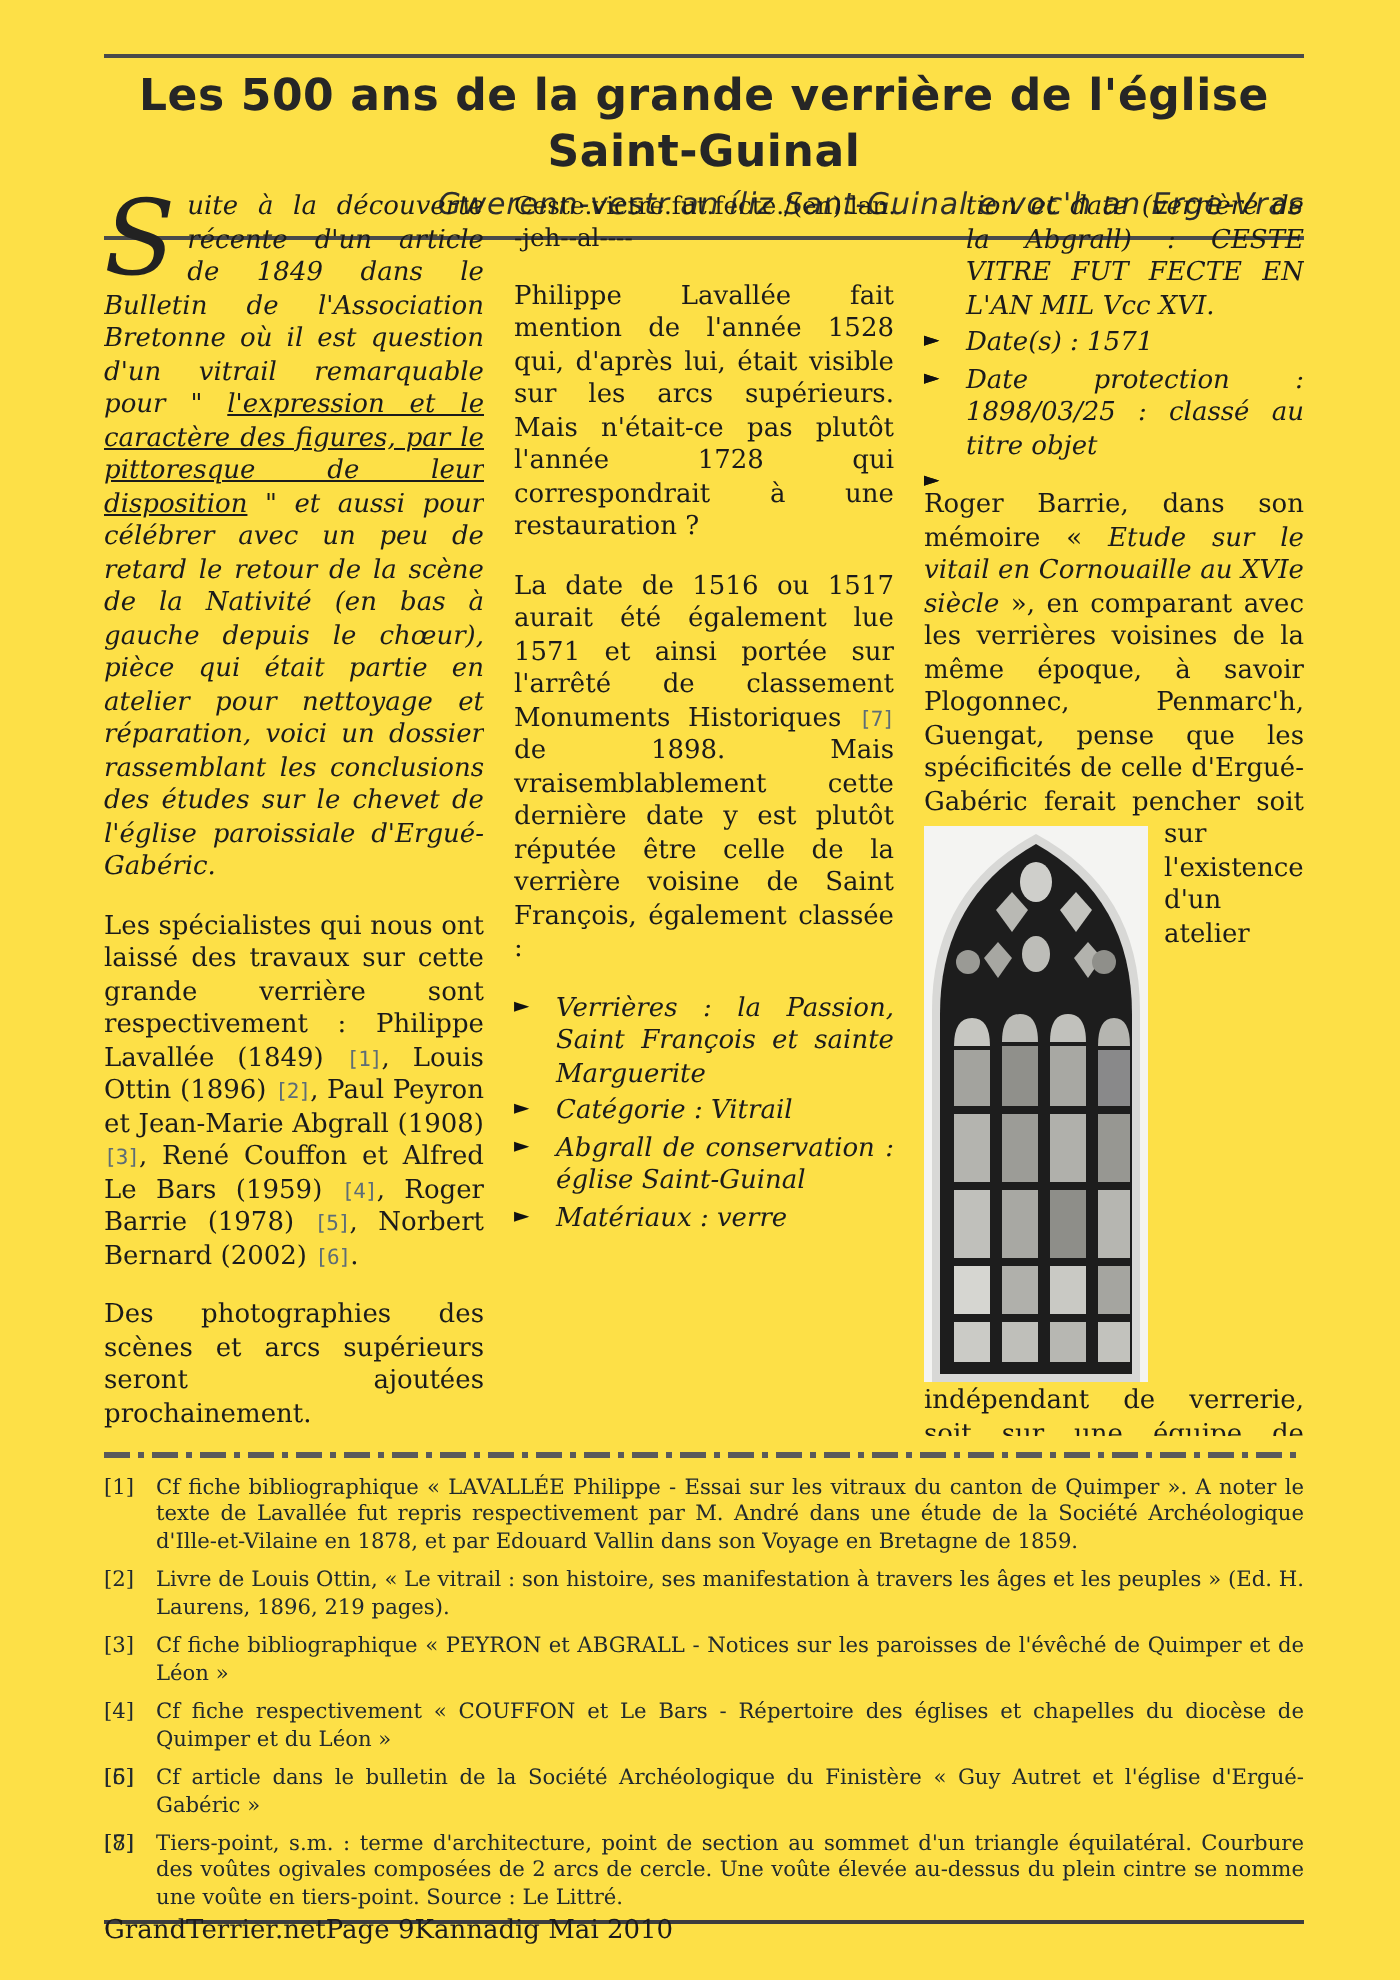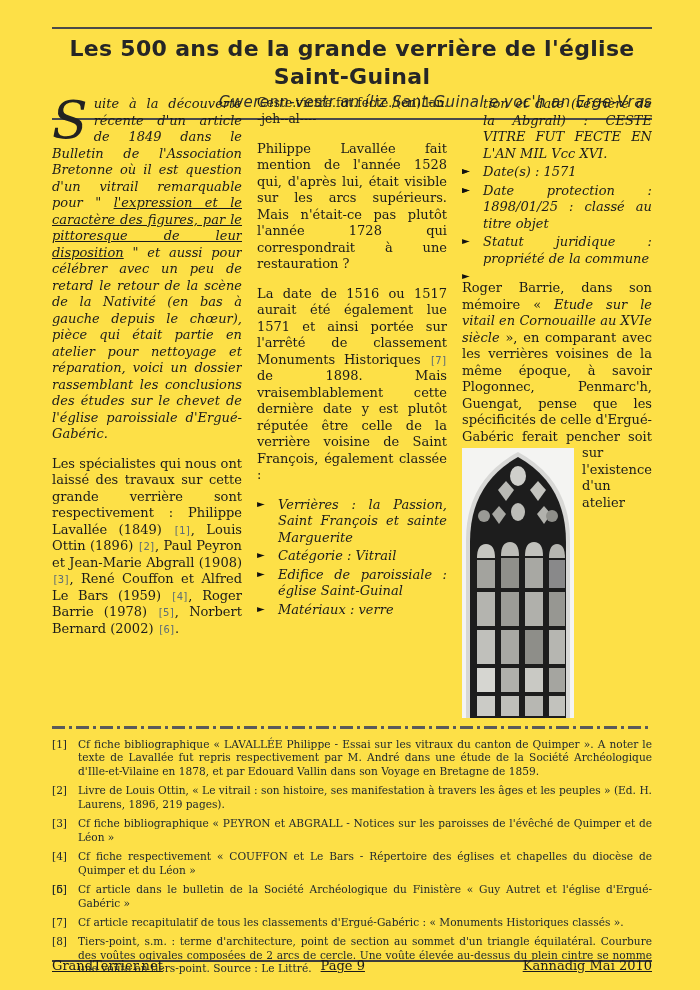--- a/index.html
+++ b/index.html
@@ -53,64 +53,65 @@
     background:repeating-linear-gradient(90deg,#5a5a5a 0 13px,transparent 13px 17px,#5a5a5a 17px 20px,transparent 20px 24px);
   }
   .footnotes{position:absolute;top:738px;left:52px;width:600px;font-size:10.6px;line-height:1.27;text-align:justify;color:#21292e;}
   .fnote{position:relative;padding-left:26px;margin-bottom:6px;}
   .fnum{position:absolute;left:0;top:0;font-family:"DejaVu Serif", serif;color:#21292e;}
 
   
   .footer-rule{position:absolute;top:952px;left:52px;width:600px;border:0;border-top:2.5px solid #3d3d3d;}
   .footer{
     position:absolute;top:958px;left:52px;width:600px;display:flex;
-    justify-content:space-between;font-size:13px;color:#1b1b1b;text-decoration:underline;
+    font-size:13px;color:#1b1b1b;
   }
 </style>
 </head>
 <body>
 
 <div class="page">
 
   <div class="hdr">
     <hr class="rule">
     <div class="title">Les 500 ans de la grande verrière de l'église Saint-Guinal</div>
     <div class="subtitle">Gwerenn-vestr an íliz Sant-Guinal e voc'h an Erge-Vras</div>
     <hr class="rule">
   </div>
 
   <div class="cols">
 
     <div class="col">
       <p class="ital"><span class="dropcap">S</span><span><span>uite à la découverte récente d'un article de 1849 dans le Bulletin de l'Association Bretonne où il est question d'un vitrail remarquable pour " </span><span class="u">l'expression et le caractère des figures, par le pittoresque de leur disposition</span><span> " et aussi pour célébrer avec un peu de retard le retour de la scène de la Nativité (en bas à gauche depuis le chœur), pièce qui était partie en atelier pour nettoyage et réparation, voici un dossier rassemblant les conclusions des études sur le chevet de l'église paroissiale d'Ergué-Gabéric.</span></span></p>
       <p><span>Les spécialistes qui nous ont laissé des travaux sur cette grande verrière sont respectivement : Philippe Lavallée (1849) </span><span class="ref">[1]</span><span>, Louis Ottin (1896) </span><span class="ref">[2]</span><span>, Paul Peyron et Jean-Marie Abgrall (1908) </span><span class="ref">[3]</span><span>, René Couffon et Alfred Le Bars (1959) </span><span class="ref">[4]</span><span>, Roger Barrie (1978) </span><span class="ref">[5]</span><span>, Norbert Bernard (2002) </span><span class="ref">[6]</span><span>.</span></p>
+      <p>Des photographies des scènes et arcs supérieurs seront ajoutées prochainement.</p>
 
     </div>
 
     <div class="col">
       <p class="transcription">Ceste.victre.fut.fecte./(en).lan.mil.Vcc.CVI.et./(esto)et.pour.lors.fabric/ue--jeh--al----</p>
       <p>Philippe Lavallée fait mention de l'année 1528 qui, d'après lui, était visible sur les arcs supérieurs. Mais n'était-ce pas plutôt l'année 1728 qui correspondrait à une restauration ?</p>
       <p><span>La date de 1516 ou 1517 aurait été également lue 1571 et ainsi portée sur l'arrêté de classement Monuments Historiques </span><span class="ref">[7]</span><span> de 1898. Mais vraisemblablement cette dernière date y est plutôt réputée être celle de la verrière voisine de Saint François, également classée :</span></p>
       <div>
         <div class="bullet"><span class="bmark">►</span><span>Verrières : la Passion, Saint François et sainte Marguerite</span></div>
         <div class="bullet"><span class="bmark">►</span><span>Catégorie : Vitrail</span></div>
-        <div class="bullet"><span class="bmark">►</span><span>Edifice de paroissiale : église Saint-Guinal</span></div>
+        <div class="bullet"><span class="bmark">►</span><span>Abgrall de conservation : église Saint-Guinal</span></div>
         <div class="bullet"><span class="bmark">►</span><span>Matériaux : verre</span></div>
 
       </div>
     </div>
 
     <div class="col">
       <div class="bcont">tion et date (verrière de la Abgrall) : CESTE VITRE FUT FECTE EN L'AN MIL Vcc XVI.</div>
       <div>
         <div class="bullet"><span class="bmark">►</span></div>
         <div class="bullet"><span class="bmark">►</span><span>Date(s) : 1571</span></div>
         <div class="bullet"><span class="bmark">►</span></div>
-        <div class="bullet"><span class="bmark">►</span><span>Date protection : 1898/01/25 : classé au titre objet</span></div>
-        <div class="bullet"><span class="bmark">►</span><span>Statut juridique : propriété de la commune</span></div>
+        <div class="bullet"><span class="bmark">►</span><span>Date protection : 1898/03/25 : classé au titre objet</span></div>
+        <div class="bullet"><span class="bmark">►</span></div>
         <div class="bullet"><span class="bmark">►</span></div>
       </div>
       <div class="gap"></div>
       <p>
         <span><span>Roger Barrie, dans son mémoire « </span><span class="it">Etude sur le vitail en Cornouaille au XVIe siècle</span><span> », en comparant avec les verrières voisines de la même époque, à savoir Plogonnec, Penmarc'h, Guengat, pense que les spécificités de celle d'Ergué-Gabéric ferait pencher soit </span></span>
         <svg class="figure" viewBox="0 0 112 278" aria-hidden="true">
           <rect x="0" y="0" width="112" height="278" fill="#f4f4f2"></rect>
 
           <path d="M4,278 L4,92 Q4,32 56,4 Q108,32 108,92 L108,278 Z" fill="#d8d8d6"></path>
 
@@ -162,21 +163,21 @@
 
   <div class="fnsep"></div>
 
   <div class="footnotes">
     <div class="fnote"><span class="fnum">[1]</span><span>Cf fiche bibliographique « LAVALLÉE Philippe - Essai sur les vitraux du canton de Quimper ». A noter le texte de Lavallée fut repris respectivement par M. André dans une étude de la Société Archéologique d'Ille-et-Vilaine en 1878, et par Edouard Vallin dans son Voyage en Bretagne de 1859.</span></div>
     <div class="fnote"><span class="fnum">[2]</span><span>Livre de Louis Ottin, « Le vitrail : son histoire, ses manifestation à travers les âges et les peuples » (Ed. H. Laurens, 1896, 219 pages).</span></div>
     <div class="fnote"><span class="fnum">[3]</span><span>Cf fiche bibliographique « PEYRON et ABGRALL - Notices sur les paroisses de l'évêché de Quimper et de Léon »</span></div>
     <div class="fnote"><span class="fnum">[4]</span><span>Cf fiche respectivement « COUFFON et Le Bars - Répertoire des églises et chapelles du diocèse de Quimper et du Léon »</span></div>
     <div class="fnote"><span class="fnum">[5]</span></div>
     <div class="fnote"><span class="fnum">[6]</span><span>Cf article dans le bulletin de la Société Archéologique du Finistère « Guy Autret et l'église d'Ergué-Gabéric »</span></div>
-    <div class="fnote"><span class="fnum">[7]</span><span>Cf article recapitulatif de tous les classements d'Ergué-Gabéric : « Monuments Historiques classés ».</span></div>
+    <div class="fnote"><span class="fnum">[7]</span></div>
     <div class="fnote"><span class="fnum">[8]</span><span>Tiers-point, s.m. : terme d'architecture, point de section au sommet d'un triangle équilatéral. Courbure des voûtes ogivales composées de 2 arcs de cercle. Une voûte élevée au-dessus du plein cintre se nomme une voûte en tiers-point. Source : Le Littré.</span></div>
 
   </div>
 
   <hr class="footer-rule">
   <div class="footer">
     <span>GrandTerrier.net</span>
     <span>Page 9</span>
     <span>Kannadig Mai 2010</span>
   </div>

